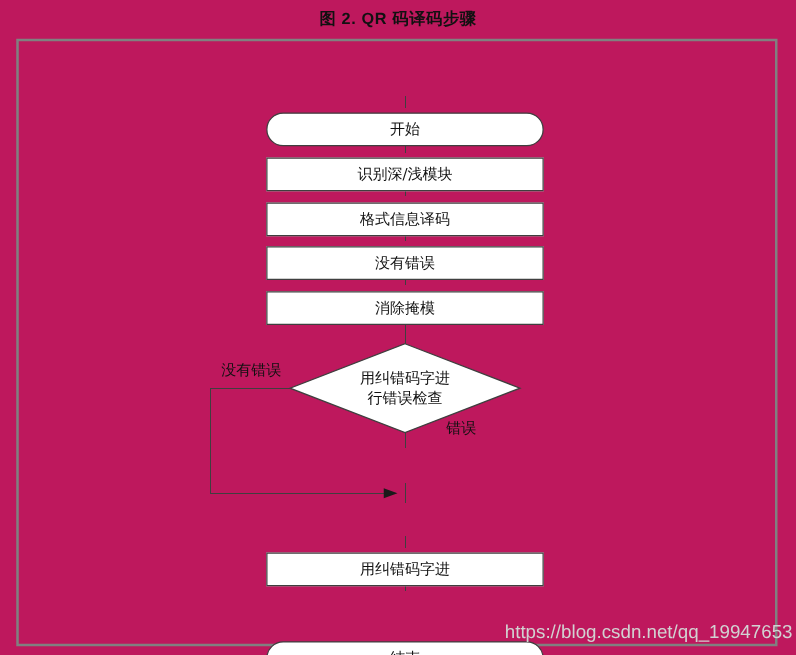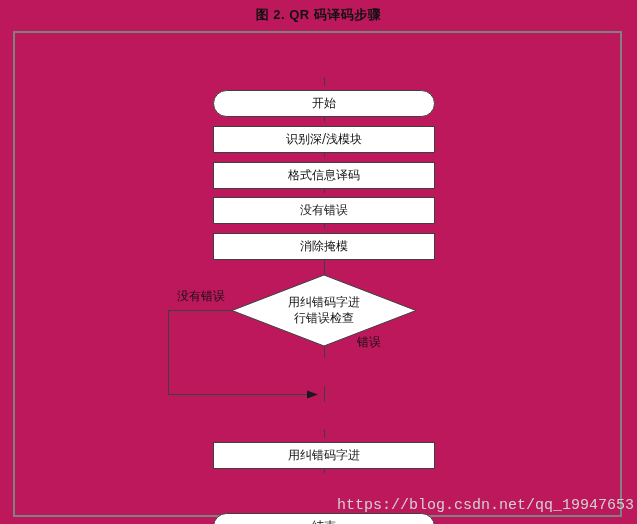--- a/index.html
+++ b/index.html
@@ -63,21 +63,21 @@
     font-size: 12px;
     color: #111;
     z-index: 2;
     white-space: nowrap;
   }
   #no-error-label { left: 177px; top: 288px; }
   #error-label   { left: 357px; top: 334px; }
   .watermark {
     position: absolute;
     right: 3px; top: 497px;
-    font-family: Liberation Mono, monospace;
+    font-family: Liberation Sans, sans-serif;
     font-size: 15px;
     color: #d2d2d2;
     z-index: 3;
     white-space: nowrap;
   }
 </style>
 </head>
 <body>
 
 <div id="stage">

